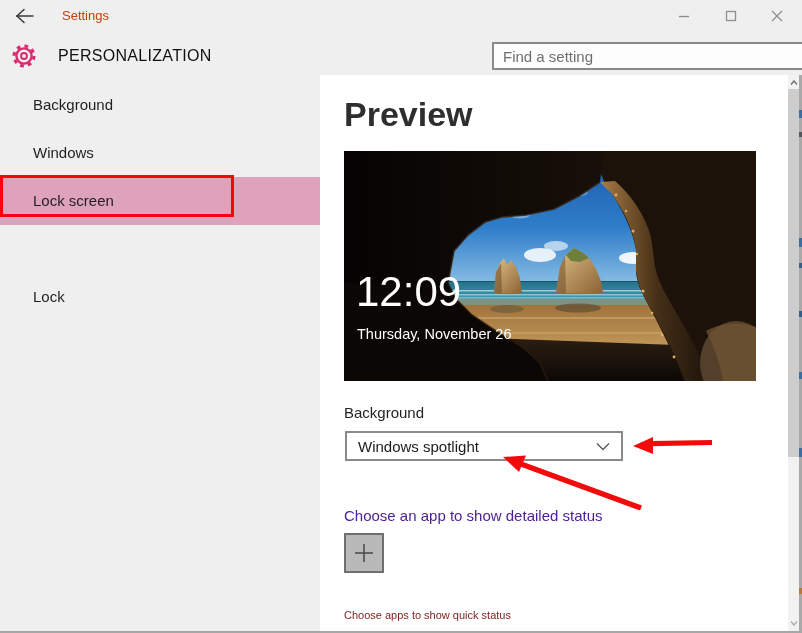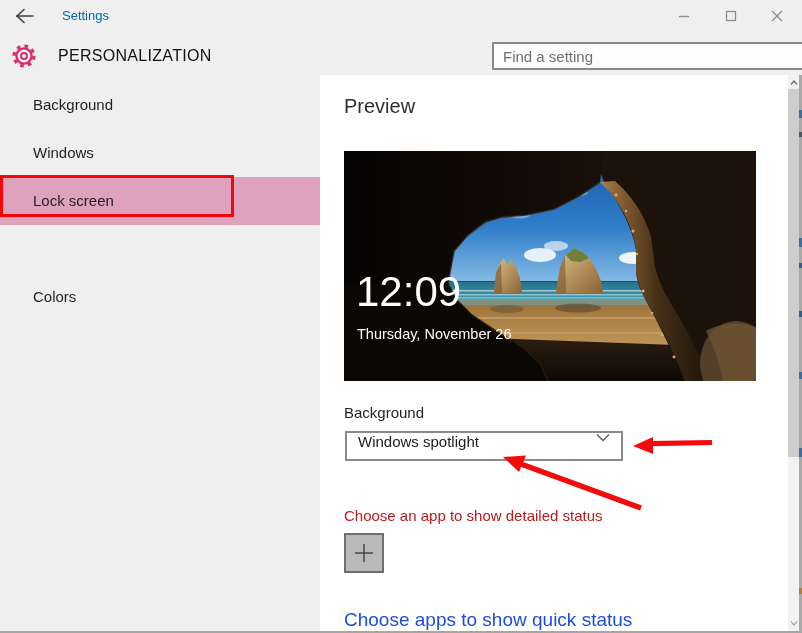--- a/index.html
+++ b/index.html
@@ -3,46 +3,46 @@
 <meta charset="utf-8">
 <style>
   * { margin:0; padding:0; box-sizing:border-box; }
   html,body { width:802px; height:633px; }
   body { font-family:"Liberation Sans","DejaVu Sans",sans-serif; background:#fff; overflow:hidden; }
   #app { position:relative; width:802px; height:633px; background:#ffffff; overflow:hidden; }
 
   
   .header { position:absolute; left:0; top:0; width:802px; height:75px; background:#efefef; }
   .back-btn { position:absolute; left:13px; top:6px; width:24px; height:20px; cursor:pointer; }
-  .win-title { position:absolute; left:62px; top:8px; font-size:13px; color:#0369a1; }
+  .win-title { position:absolute; left:62px; top:8px; font-size:13px; color:#c2410c; }
   .winbtn { position:absolute; top:4px; width:34px; height:24px; display:flex; align-items:center; justify-content:center; }
   .winbtn.min { left:667px; } .winbtn.max { left:714px; } .winbtn.close { left:760px; }
   .gear { position:absolute; left:11px; top:43px; width:26px; height:26px; }
   .page-title { position:absolute; left:58px; top:47px; font-size:16px; font-weight:400; color:#111; letter-spacing:.3px; }
   .searchbox { position:absolute; left:492px; top:42px; width:340px; height:28px; background:#fdfdfd; border:2px solid #8a8a8a; display:flex; align-items:center; }
   .searchbox input { flex:1; border:none; outline:none; background:transparent; font-family:inherit; font-size:15px; color:#444; padding-left:9px; }
   .searchbox input::placeholder { color:#6f6f6f; opacity:1; }
   .search-ico { width:18px; height:18px; margin-right:6px; flex:0 0 auto; }
 
   
   .sidebar { position:absolute; left:0; top:75px; width:320px; height:558px; background:#efefef; }
   .side-item { position:absolute; left:0; width:320px; height:48px; line-height:48px; padding-left:33px; font-size:15px; color:#1f1f1f; cursor:pointer; }
   .side-item.sel { background:#dfa2bd; }
   .anno-rect { position:absolute; left:0px; top:175px; width:234px; height:42px; border:3px solid #f50408; z-index:20; pointer-events:none; }
 
   
-  .section-title { position:absolute; left:344px; top:95px; font-size:20px; font-weight:400; color:#2e2e2e; }
+  .section-title { position:absolute; left:344px; top:95px; font-size:34px; font-weight:700; color:#2e2e2e; }
   .preview-img { position:absolute; left:344px; top:151px; width:476px; height:230px; }
   .bg-label { position:absolute; left:344px; top:404px; font-size:15px; color:#242424; }
-  .dropdown { position:absolute; left:345px; top:431px; width:278px; height:30px; background:#fff; border:2px solid #8a8a8a; display:flex; cursor:pointer; }
+  .dropdown { position:absolute; left:345px; top:431px; width:278px; height:30px; background:#fff; border:2px solid #8a8a8a; display:flex; align-items:center; cursor:pointer; }
   .dropdown .val { font-size:15px; color:#1c1c1c; padding-left:11px; flex:1; }
   .dropdown .chev { width:14px; height:9px; margin-right:11px; flex:0 0 auto; }
-  .detail-label { position:absolute; left:344px; top:507px; font-size:15px; color:#b91c1c; }
+  .detail-label { position:absolute; left:344px; top:507px; font-size:15px; color:#4c1d95; }
   .plus-btn { position:absolute; left:344px; top:533px; width:40px; height:40px; background:#b9b9b9; border:2px solid #6e6e6e; display:flex; align-items:center; justify-content:center; cursor:pointer; }
-  .quick-label { position:absolute; left:344px; top:609px; font-size:19px; color:#1d4ed8; }
+  .quick-label { position:absolute; left:344px; top:609px; font-size:11px; color:#7f1d1d; }
 
   
   .scrollbar { position:absolute; left:788px; top:75px; width:11px; height:558px; background:#f2f2f2; }
   .sb-up { position:absolute; left:2px; top:4px; width:8px; height:8px; }
   .sb-thumb { position:absolute; left:0; top:14px; width:11px; height:368px; background:#cdcdcd; }
   .sb-down { position:absolute; left:2px; bottom:6px; width:8px; height:8px; }
   .edge-strip { position:absolute; left:799px; top:75px; width:3px; height:558px; background:#a9a9a9; }
   .edge-mark { position:absolute; left:0; width:3px; }
   .bottom-line { position:absolute; left:0; bottom:0; width:802px; height:2px; background:#a6a6a6; }
 
@@ -101,21 +101,21 @@
         <circle cx="10.5" cy="6.5" r="4.6" fill="none" stroke="#6f6f6f" stroke-width="1.3"></circle>
         <line x1="7.2" y1="10" x2="3.4" y2="13.8" stroke="#6f6f6f" stroke-width="1.3"></line>
       </svg>
     </div>
   </div>
 
   <div class="sidebar">
     <div class="side-item" style="top:6px">Background</div>
     <div class="side-item" style="top:54px">Windows</div>
     <div class="side-item sel" style="top:102px">Lock screen</div>
-    <div class="side-item" style="top:198px">Colors</div>
+    <div class="side-item" style="top:198px">Lock</div>
   </div>
   <div class="anno-rect"></div>
 
   <div class="section-title">Preview</div>
 
   <div class="preview-img">
     <svg width="412" height="230" viewBox="0 0 412 230" preserveAspectRatio="none">
       <defs>
         <linearGradient id="sky" x1="0" y1="0" x2="0" y2="1">
           <stop offset="0" stop-color="#1a58aa"></stop>

